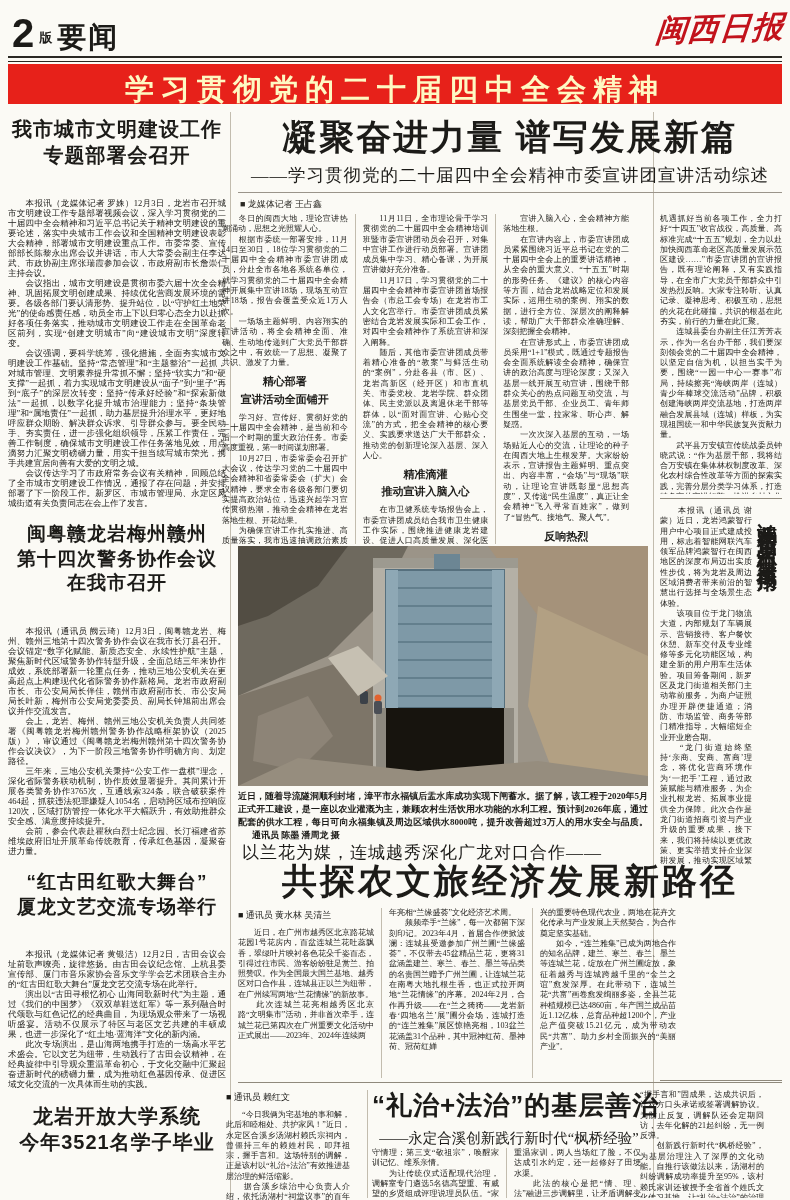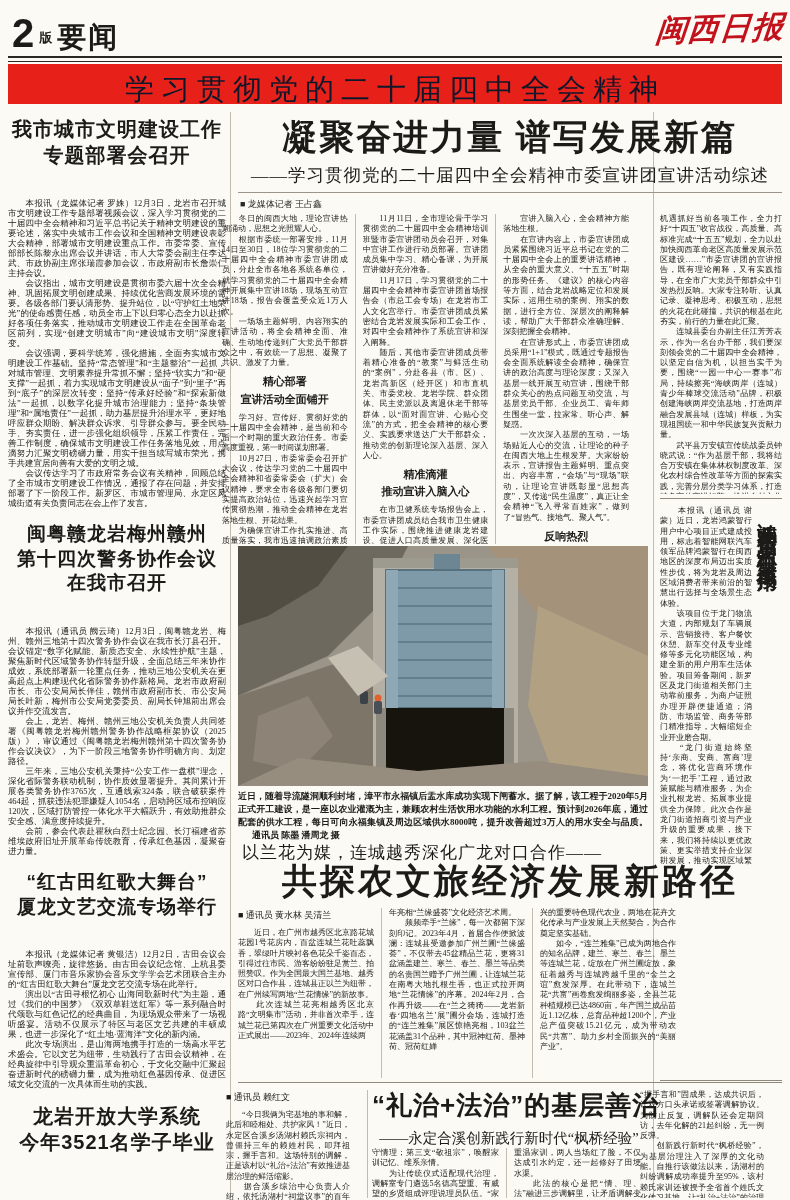--- a/index.html
+++ b/index.html
@@ -16,21 +16,21 @@
   .pageword{font-size:13px;font-weight:bold;padding-bottom:3px;}
   .section{font-size:29px;font-weight:bold;letter-spacing:2px;line-height:0.9;}
   .issueinfo{position:absolute;right:140px;top:14px;text-align:right;font-size:9px;line-height:12.5px;color:#2a2823;}
   .issueinfo .d{font-weight:bold;}
   .masthead{position:absolute;right:6px;top:8px;width:128px;text-align:center;
             font-size:31px;font-weight:bold;color:#c2131c;transform:skewX(-7deg) rotate(-2deg);
             letter-spacing:1px;font-style:italic;}
   .dblrule{position:absolute;left:8px;right:8px;top:56px;height:3px;border-top:2px solid #2a2823;border-bottom:1px solid #2a2823;}
   .banner{position:absolute;left:8px;right:8px;top:64px;height:40px;background:#e7211a;
           display:flex;align-items:center;justify-content:center;}
-  .banner span{color:#0f172a;font-size:29px;font-weight:normal;letter-spacing:7px;white-space:nowrap;margin-top:12px;}
+  .banner span{color:#fef9c3;font-size:29px;font-weight:bold;letter-spacing:7px;white-space:nowrap;margin-top:12px;}
   
   .leftcol{position:absolute;left:8px;top:112px;width:218px;height:1086px;overflow:hidden;}
   .la{margin-bottom:14px;}
   .la-title{font-size:20px;font-weight:bold;text-align:center;line-height:1.3;white-space:pre-line;
             margin:4px 0 8px;letter-spacing:1px;}
   
   .main-title{position:absolute;left:238px;top:114px;width:544px;text-align:center;
               font-size:35px;font-weight:bold;letter-spacing:2px;white-space:nowrap;}
   .main-sub{position:absolute;left:238px;top:163px;width:544px;text-align:center;font-size:17.5px;
             letter-spacing:1px;white-space:nowrap;}

